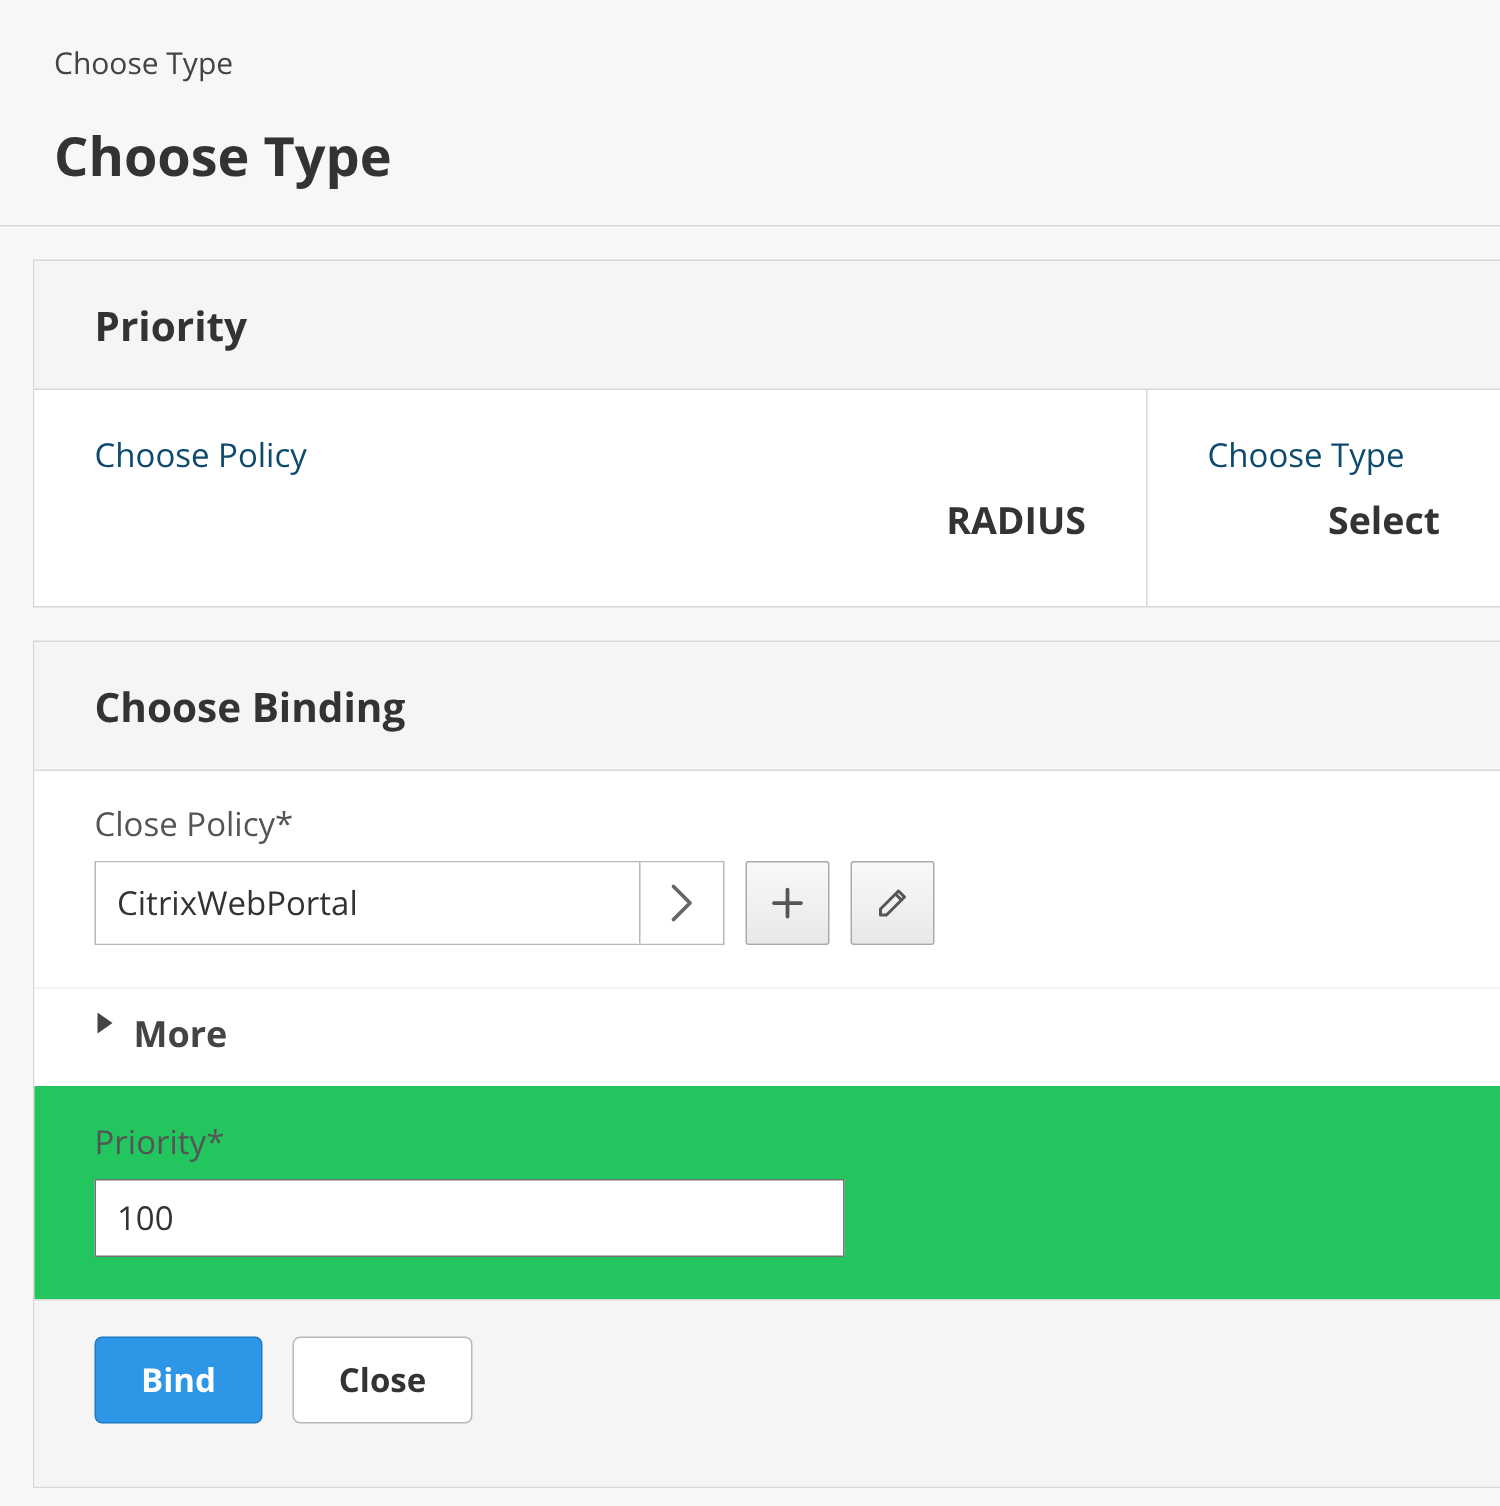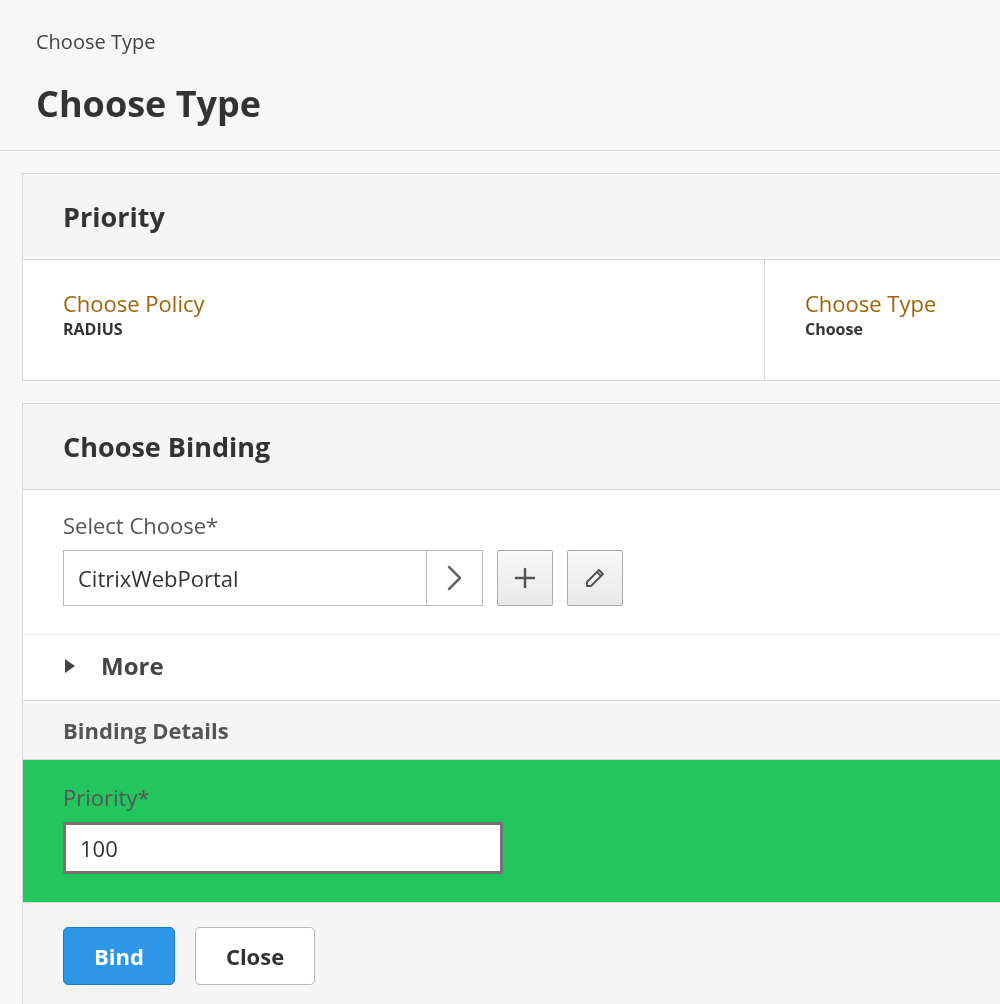--- a/index.html
+++ b/index.html
@@ -56,27 +56,29 @@
     }
     .split-left {
       flex: 0 0 742px;
       border-right: 1px solid #d8d8d8;
     }
     .split-right {
       flex: 1;
     }
     .field-label {
       font-size: 22px;
-      color: #a16207;
+      color: #0c4a6e;
       font-weight: 400;
+      margin-bottom: 12px;
     }
     .field-value {
-      font-size: 16px;
-      color: #333;
-      font-weight: 700;
+      font-size: 25px;
+      color: #333;
+      font-weight: 700;
+      text-align: right;
     }
     .pb-body {
       background: #fff;
       padding: 20px 40px 28px 40px;
     }
     .form-label {
       font-size: 22px;
       color: #555;
       margin-bottom: 10px;
       display: block;
@@ -120,22 +122,21 @@
       cursor: pointer;
       display: flex;
       align-items: center;
       justify-content: center;
       border-radius: 2px;
     }
     .more-row {
       background: #fff;
       padding: 14px 40px 18px 40px;
       display: flex;
-      align-items: center;
-      gap: 24px;
+      gap: 12px;
       border-top: 1px solid #eee;
     }
     .more-text {
       font-size: 24px;
       font-weight: 700;
       color: #444;
     }
     .sub-header {
       background: #f5f5f5;
       padding: 14px 40px;
@@ -143,23 +144,23 @@
       font-weight: 700;
       color: #555;
       border-top: 1px solid #d8d8d8;
       border-bottom: 1px solid #d8d8d8;
     }
     .priority-body {
       background: #22c55e;
       padding: 22px 40px 28px 40px;
     }
     .text-input {
-      border: 3px solid #737373;
+      border: 1px solid #737373;
       height: 52px;
-      width: 440px;
+      width: 500px;
       font-size: 22px;
       padding: 0 14px;
       font-family: inherit;
       color: #333;
       outline: none;
     }
     .footer-bar {
       background: #f5f5f5;
       border-top: 1px solid #d8d8d8;
       padding: 24px 40px 42px 40px;
@@ -199,30 +200,30 @@
 
   <div class="panel">
     <div class="panel-header">Priority</div>
     <div class="panel-body-split">
       <div class="split-cell split-left">
         <div class="field-label">Choose Policy</div>
         <div class="field-value">RADIUS</div>
       </div>
       <div class="split-cell split-right">
         <div class="field-label">Choose Type</div>
-        <div class="field-value">Choose</div>
+        <div class="field-value">Select</div>
       </div>
     </div>
   </div>
 
   <div class="panel">
     <div class="panel-header">Choose Binding</div>
 
     <div class="pb-body">
-      <label class="form-label">Select Choose*</label>
+      <label class="form-label">Close Policy*</label>
       <div class="select-row">
         <div class="select-input-group">
           <input class="select-input" type="text" value="CitrixWebPortal" style="">
           <button class="select-arrow-btn">
             <span>
               <svg width="18" height="28" viewBox="0 0 18 28">
                   <path d="M3 3 L14 14 L3 25" stroke="#666" stroke-width="2.5" fill="none" stroke-linecap="round" stroke-linejoin="round"></path>
                 </svg>
             </span>
           </button>
@@ -246,21 +247,20 @@
 
     <div class="more-row">
       <span>
         <svg width="14" height="18" viewBox="0 0 14 18">
             <path d="M2 2 L12 9 L2 16 Z" fill="#444"></path>
           </svg>
       </span>
       <span class="more-text">More</span>
     </div>
 
-    <div class="sub-header">Binding Details</div>
 
     <div class="priority-body">
       <label class="form-label">Priority*</label>
       <input class="text-input" type="text" value="100" style="">
     </div>
 
     <div class="footer-bar">
       <button class="btn btn-primary">Bind</button>
       <button class="btn btn-secondary">Close</button>
     </div>

